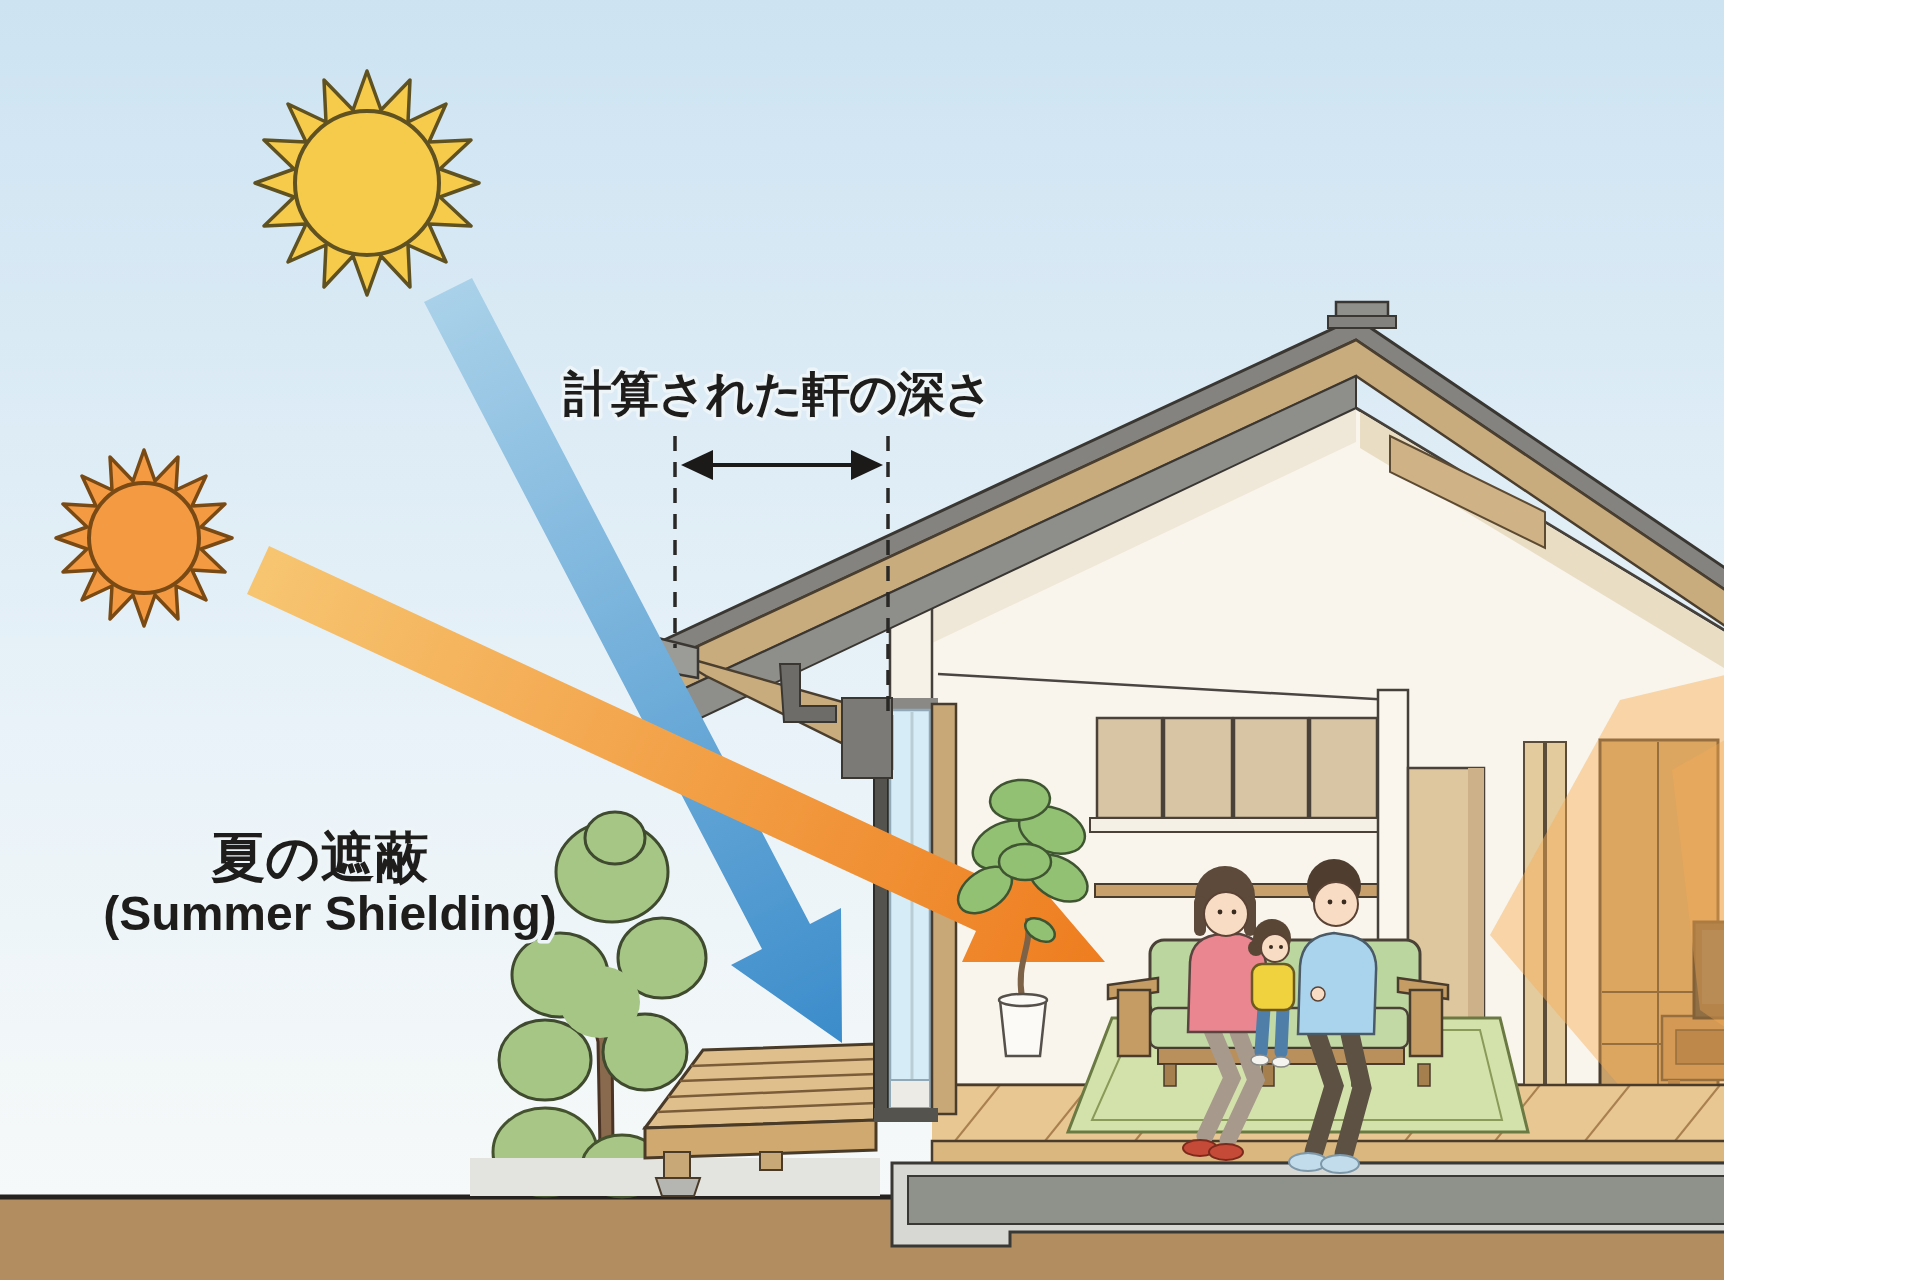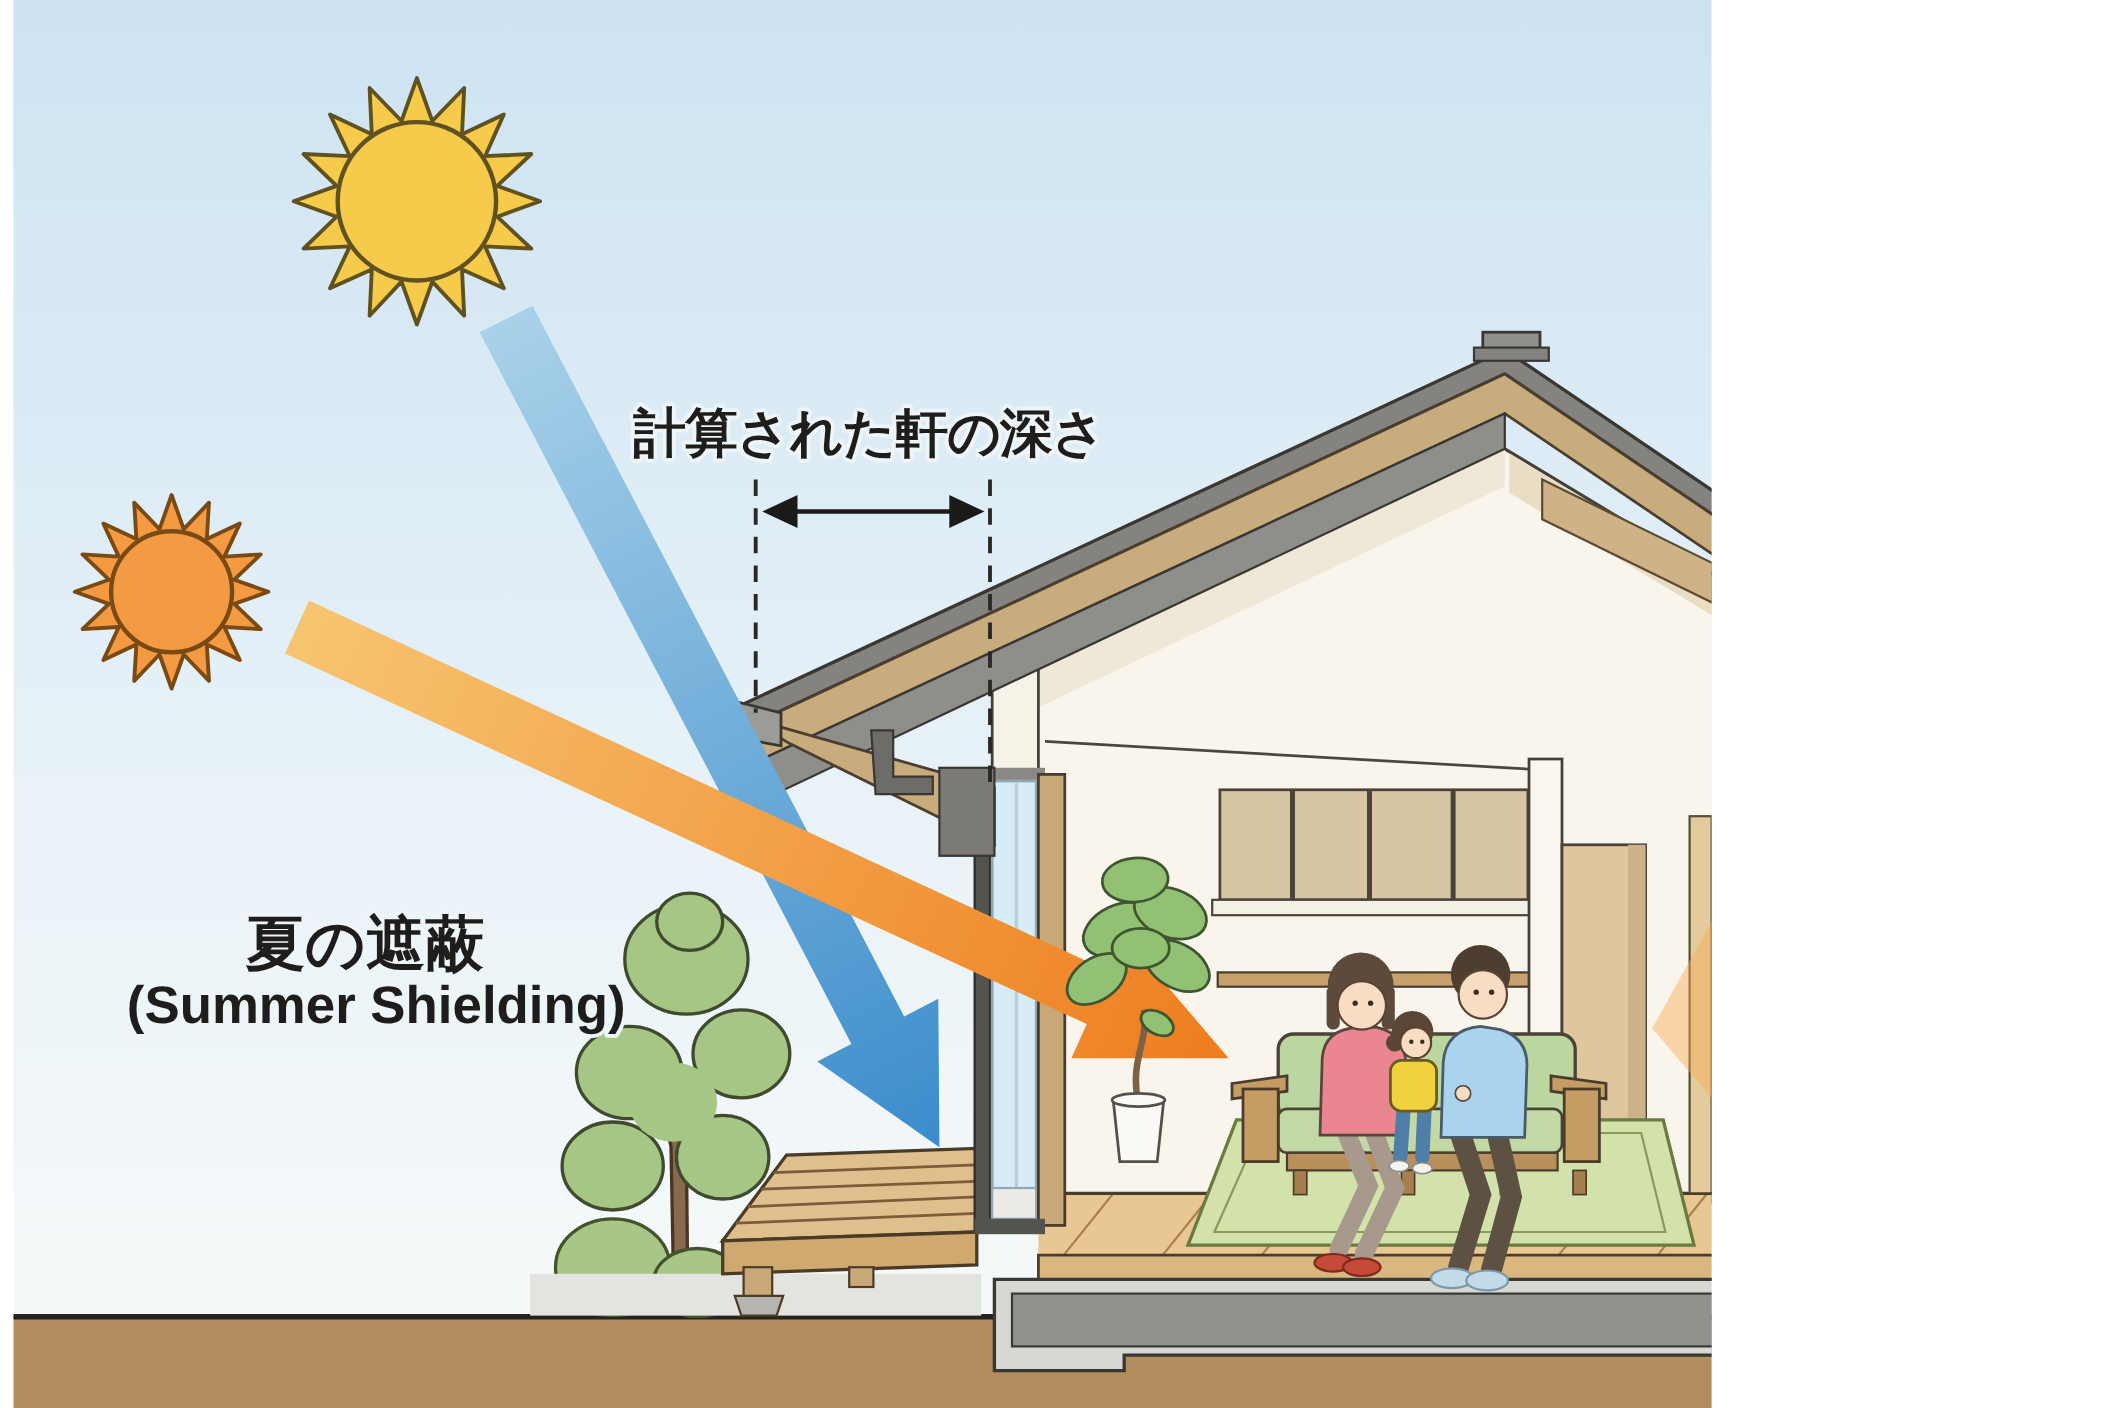--- a/index.html
+++ b/index.html
@@ -1,17 +1,17 @@
 <!DOCTYPE html>
 <html><head>
 <meta charset="utf-8">
 <style>
   html,body{margin:0;padding:0;background:#fff;}
-  .stage{width:1544px;height:1280px;position:relative;overflow:hidden;
-         font-family:"Liberation Sans","DejaVu Sans",sans-serif;margin-left:12px;}
+  .stage{width:1724px;height:1280px;position:relative;overflow:hidden;
+         font-family:"Liberation Sans","DejaVu Sans",sans-serif;}
   svg{display:block;}
   text{font-family:"Liberation Sans","DejaVu Sans",sans-serif;font-weight:700;
        fill:#1f1d1b;paint-order:stroke;stroke:#eef5f9;stroke-width:7px;
        stroke-linejoin:round;}
   .jp-big{font-size:48px;letter-spacing:-1px;}
   .jp-label{font-size:54px;}
   .en-label{font-size:48px;}
 </style>
 </head>
 <body>

